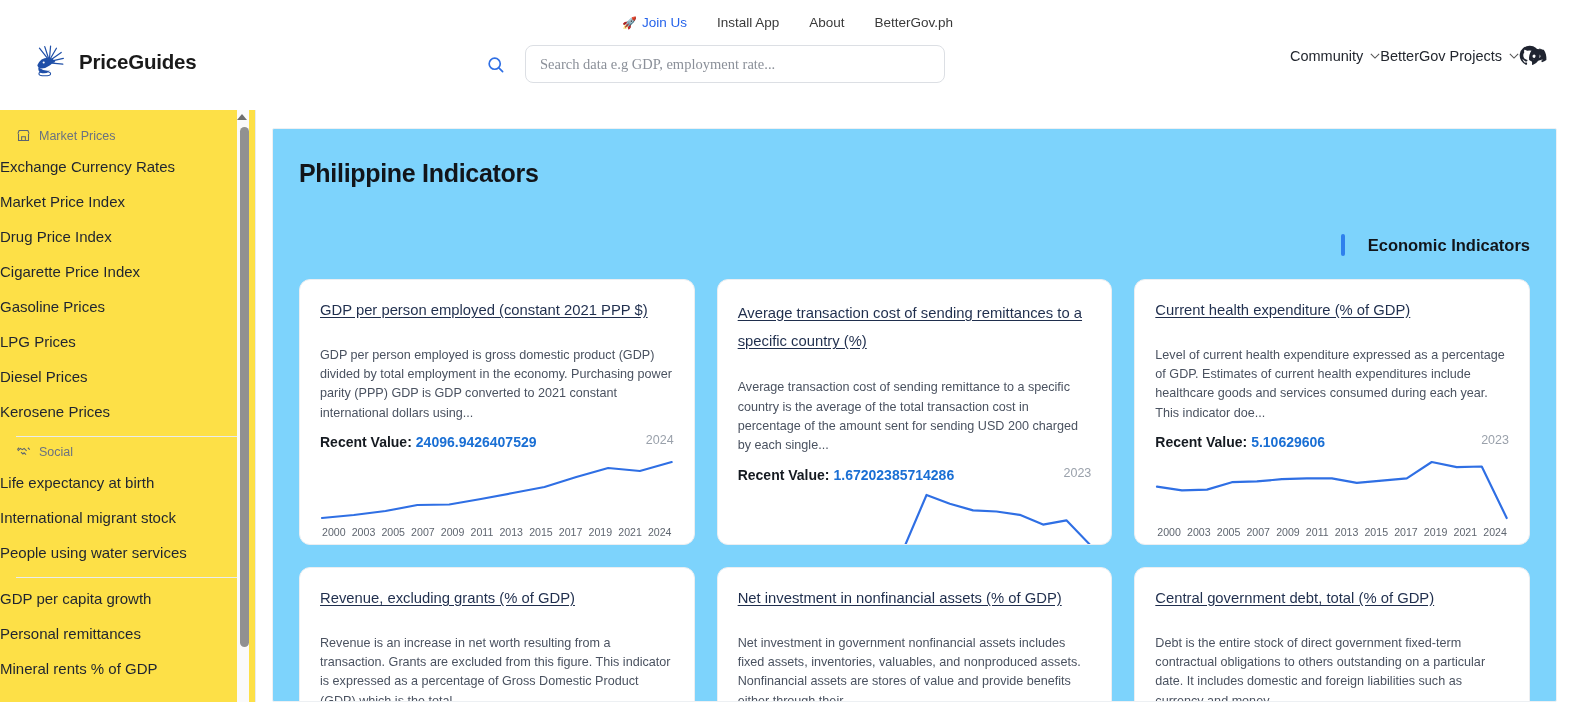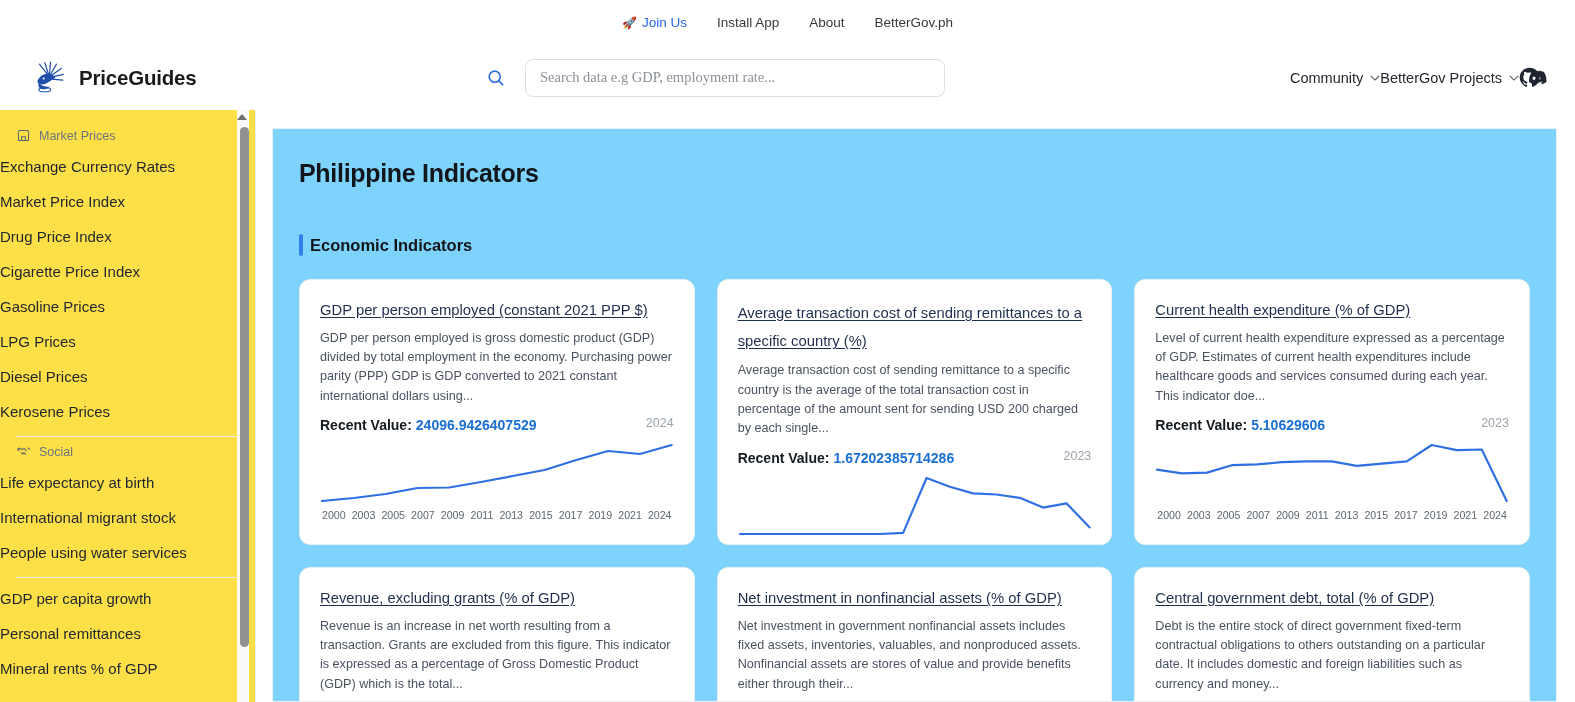--- a/index.html
+++ b/index.html
@@ -21,21 +21,21 @@
     font-size: 13.5px;
   }
   .topbar a { text-decoration: none; color: #3a3a3a; white-space: nowrap; }
   .topbar .join { color: #2563eb; display: inline-flex; align-items: center; gap: 5px; }
   .rocket { font-size: 12px; }
 
   
   .header {
     height: 65px;
     display: flex;
-    align-items: center;
+    align-items: flex-start;
     padding: 0 22px 0 32px;
     background: #ffffff;
     position: relative;
   }
   .brand { display: flex; align-items: center; gap: 13px; width: 420px; }
   .brand-mark { width: 34px; height: 34px; flex: 0 0 34px; }
   .brand-name { font-size: 20.5px; font-weight: 700; color: #1a1a1a; letter-spacing: -0.2px; }
 
   .search-wrap { display: flex; align-items: center; gap: 12px; flex: 0 0 auto; margin-left: 34px; }
   .search-icon { width: 19px; height: 19px; color: #2f6fe4; flex: 0 0 19px; }
@@ -112,22 +112,23 @@
   .panel {
     background: #7dd3fc;
     border: 1px solid #edf0f3;
     border-radius: 2px;
     height: 100%;
     padding: 30px 26px 0 26px;
     overflow: hidden;
   }
   .page-title { font-size: 25px; font-weight: 700; color: #12151a; letter-spacing: -0.3px; }
   .section-head {
-    display: flex; align-items: center; gap: 7px;
+    display: flex; align-items: center; gap: 23px;
     margin-top: 46px;
+    justify-content: flex-end;
   }
   .section-bar { width: 4px; height: 22px; background: #2f80ed; border-radius: 2px; }
   .section-title { font-size: 16.5px; font-weight: 700; color: #12151a; }
 
   .grid {
     display: grid;
     grid-template-columns: repeat(3, 1fr);
     gap: 22px;
     margin-top: 23px;
   }
@@ -138,21 +139,21 @@
     padding: 19px 20px 14px 20px;
     height: 266px;
     overflow: hidden;
   }
   .card-title {
     font-size: 14.8px; color: #1f2e4d; text-decoration: underline;
     text-underline-offset: 2px; line-height: 1.6; cursor: pointer;
     display: block;
   }
   .card-desc {
-    margin-top: 6px;
+    margin-top: 23px;
     font-size: 12.6px; color: #4a5260; line-height: 1.54;
   }
   .card-value-row {
     margin-top: 10px;
     display: flex; align-items: flex-start; justify-content: space-between;
   }
   .rv-label { font-size: 14px; font-weight: 700; color: #151a21; }
   .rv-num { font-size: 14px; font-weight: 700; color: #1a6fd4; margin-left: 4px; }
   .rv-year { font-size: 12.5px; color: #9aa1ab; }
 

